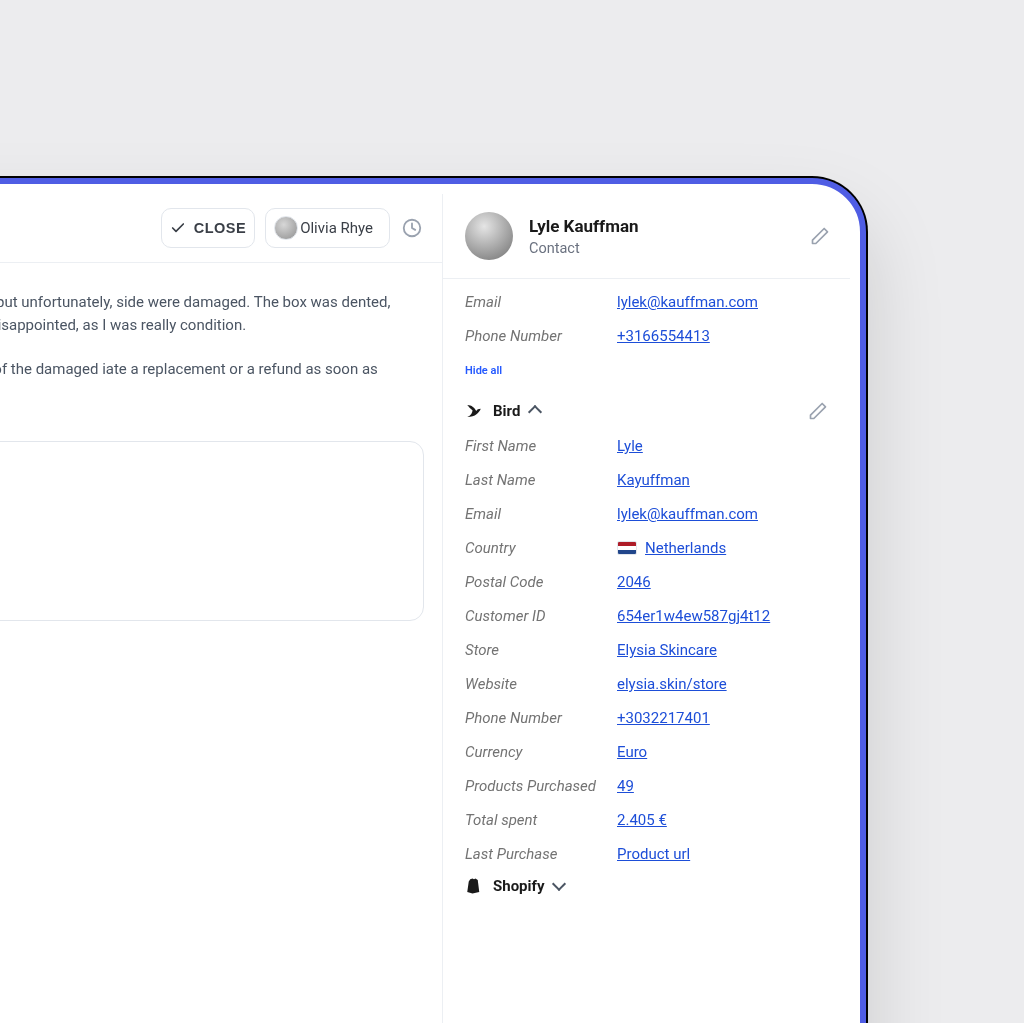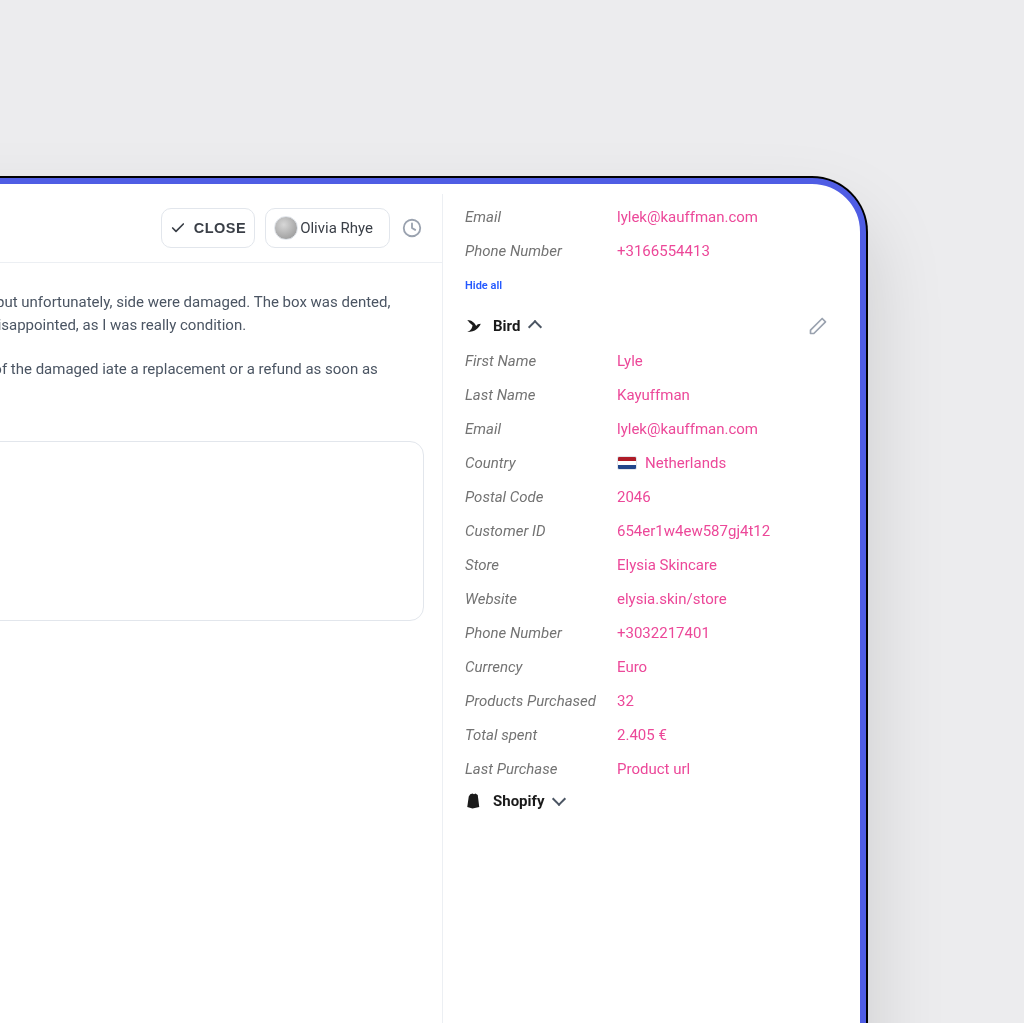--- a/index.html
+++ b/index.html
@@ -163,21 +163,21 @@
 
   .kv {
     display: grid;
     grid-template-columns: 140px 1fr;
     column-gap: 12px;
     row-gap: 16px;
     font-size: 15px;
     margin-bottom: 14px;
   }
   .kv .k { color: #737373; font-style: italic; }
-  .kv .v { color: #ec4899; word-break: break-word; }
+  .kv .v { color: #1d4ed8; word-break: break-word; text-decoration: underline; }
 
   .hide-link {
     color: #2459ff;
     font-weight: 600;
     font-size: 11px;
     cursor: pointer;
     display: inline-block;
     margin: 4px 0 18px 0;
   }
 
@@ -251,20 +251,32 @@
 
       <div class="conv-body">
         <p>I a parcel from your company, but unfortunately, side were damaged. The box was dented, and the ring transit. I'm quite disappointed, as I was really condition.</p>
         <p>? I've attached some pictures of the damaged iate a replacement or a refund as soon as</p>
       </div>
 
       <div class="composer"></div>
     </div>
 
     <div class="right-pane">
+      <div class="contact-header">
+        <div class="contact-avatar"></div>
+        <div class="contact-h-text">
+          <div class="contact-name">Lyle Kauffman</div>
+          <div class="contact-sub">Contact</div>
+        </div>
+        <span class="edit-icon">
+          <svg width="20" height="20" viewBox="0 0 24 24" fill="none" stroke="#9aa2af" stroke-width="2" stroke-linecap="round" stroke-linejoin="round">
+              <path d="M17 3l4 4L7 21H3v-4L17 3z"></path>
+            </svg>
+        </span>
+      </div>
 
       <div class="contact-scroll">
         <div class="kv">
           <div class="k">Email</div>
           <div class="v">lylek@kauffman.com</div>
 
           <div class="k">Phone Number</div>
           <div class="v">+3166554413</div>
         </div>
 
@@ -312,21 +324,21 @@
           <div class="k">Website</div>
           <div class="v">elysia.skin/store</div>
 
           <div class="k">Phone Number</div>
           <div class="v">+3032217401</div>
 
           <div class="k">Currency</div>
           <div class="v">Euro</div>
 
           <div class="k">Products Purchased</div>
-          <div class="v">32</div>
+          <div class="v">49</div>
 
           <div class="k">Total spent</div>
           <div class="v">2.405 €</div>
 
           <div class="k">Last Purchase</div>
           <div class="v">Product url</div>
         </div>
 
         
         <div class="section-header">

